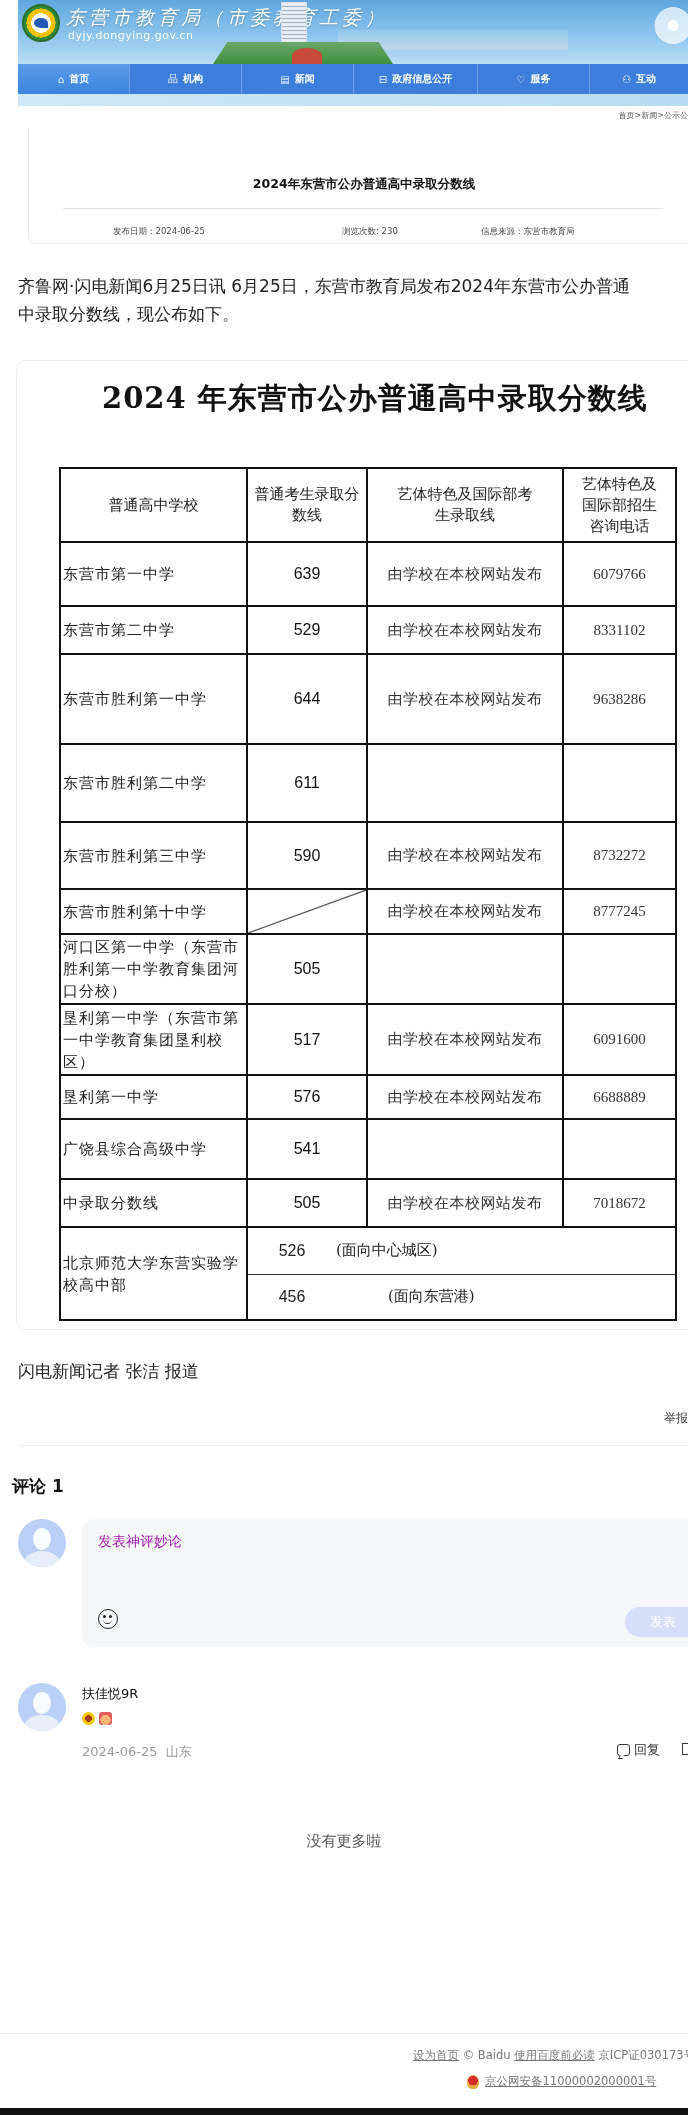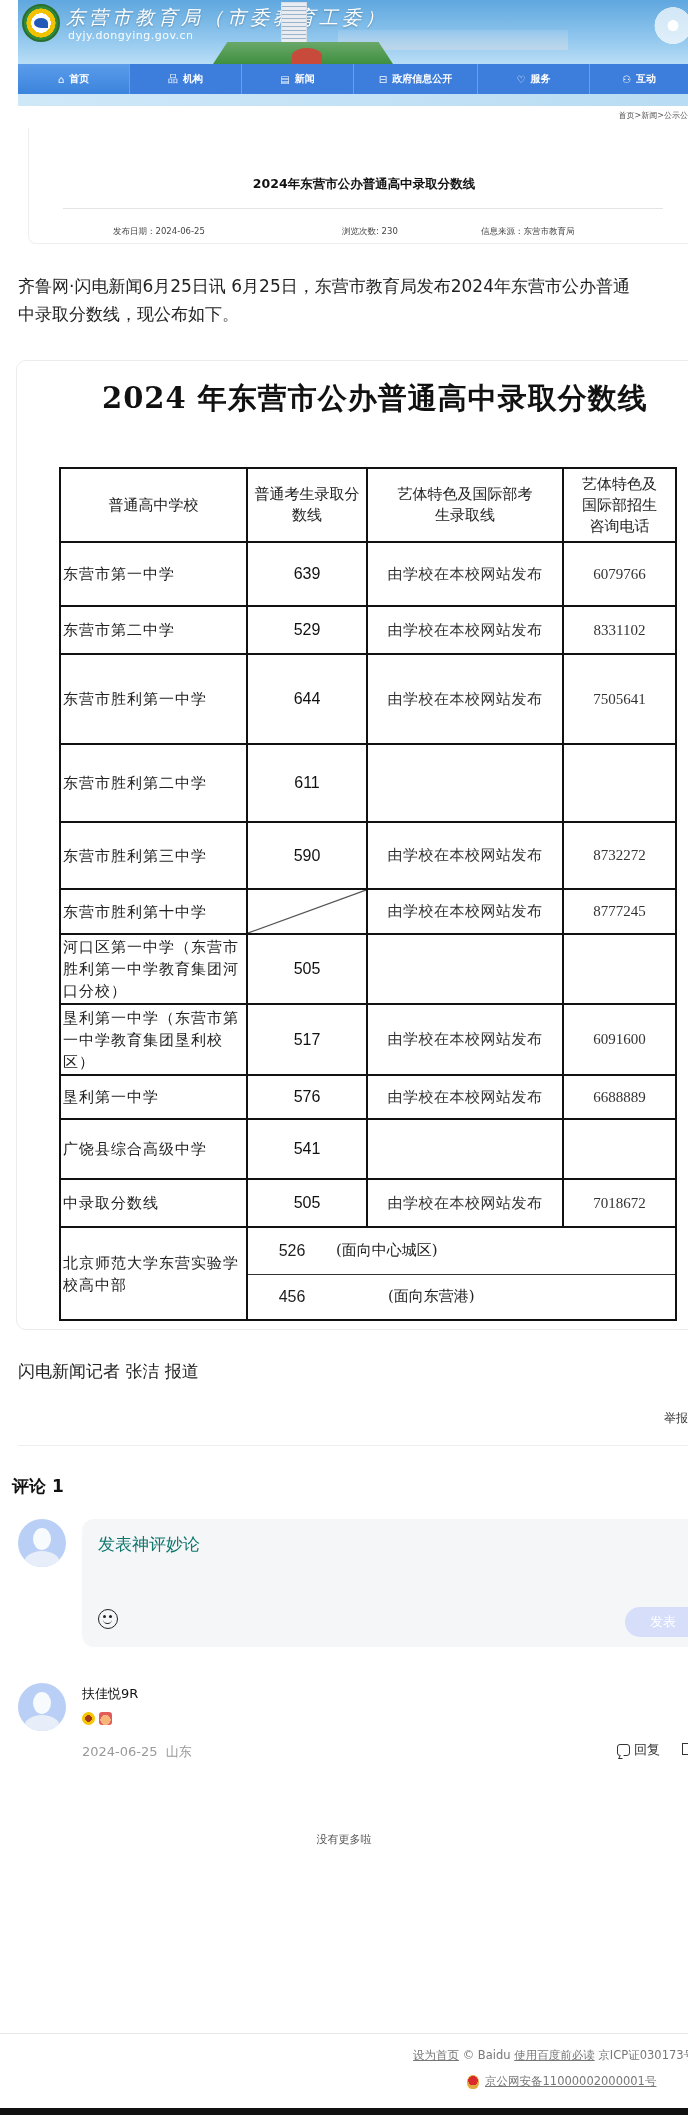--- a/index.html
+++ b/index.html
@@ -55,37 +55,37 @@
   .byline { position: absolute; left: 18px; top: 1360px; font-size: 17px; color: #222; }
   .report-link { position: absolute; left: 664px; top: 1410px; font-size: 12px; color: #333; white-space: nowrap; cursor: pointer; }
   .divider-1 { position: absolute; left: 18px; top: 1445px; width: 670px; height: 1px; background: #eee; }
 
   
   .comments-title { position: absolute; left: 12px; top: 1475px; font-size: 17px; font-weight: bold; color: #111; }
   .avatar { position: absolute; width: 48px; height: 48px; border-radius: 50%; background: #b9cff5; overflow: hidden; }
   .avatar::before { content: ""; position: absolute; left: 15px; top: 9px; width: 18px; height: 22px; border-radius: 50%; background: #ffffff; opacity: .9; }
   .avatar::after { content: ""; position: absolute; left: 6px; top: 32px; width: 36px; height: 24px; border-radius: 50% 50% 0 0; background: #e8eef9; }
   .comment-box { position: absolute; left: 82px; top: 1519px; width: 620px; height: 128px; background: #f5f6f8; border-radius: 12px; }
-  .comment-placeholder { position: absolute; left: 16px; top: 14px; font-size: 17px; color: #0f766e; }
+  .comment-placeholder { position: absolute; left: 16px; top: 14px; font-size: 14px; color: #a21caf; }
   .emoji-btn { position: absolute; left: 16px; top: 90px; width: 20px; height: 20px; border: 1.8px solid #222; border-radius: 50%; cursor: pointer; }
   .emoji-btn::before { content: ""; position: absolute; left: 4px; top: 5px; width: 3px; height: 3px; background: #222; border-radius: 50%; box-shadow: 6px 0 0 #222; }
   .emoji-btn::after { content: ""; position: absolute; left: 4px; top: 8px; width: 9px; height: 5px; border-bottom: 1.8px solid #222; border-radius: 0 0 6px 6px; }
   .submit-btn { position: absolute; left: 543px; top: 88px; width: 80px; height: 30px; border-radius: 15px; background: #d6defa; color: #fff; font-size: 13px; line-height: 30px; padding-left: 25px; cursor: pointer; }
 
   .comment-user { position: absolute; left: 82px; top: 1685px; font-size: 13px; font-weight: normal; color: #111; }
   .comment-emojis { position: absolute; left: 82px; top: 1712px; font-size: 13px; display: flex; gap: 4px; }
   .sunflower { width: 13px; height: 13px; border-radius: 50%; background: radial-gradient(circle, #a33a1a 0 35%, #f7c400 36% 100%); }
   .cat-emoji { width: 13px; height: 13px; border-radius: 3px; background: radial-gradient(circle at 50% 60%, #f7b57a 0 50%, #e25b5b 51% 100%); }
   .comment-meta { position: absolute; left: 82px; top: 1743px; font-size: 13px; color: #999; }
   .reply-btn { position: absolute; left: 617px; top: 1741px; display: flex; align-items: center; gap: 4px; font-size: 13px; color: #333; cursor: pointer; }
   .reply-icon { width: 13px; height: 12px; border: 1.5px solid #333; border-radius: 3px; position: relative; }
   .reply-icon::after { content: ""; position: absolute; left: 1px; bottom: -4px; width: 3px; height: 3px; border-left: 1.5px solid #333; border-bottom: 1.5px solid #333; background: #fff; transform: skewX(-20deg); }
   .like-icon { position: absolute; left: 682px; top: 1743px; width: 8px; height: 12px; border: 1.5px solid #333; border-right: none; cursor: pointer; }
 
-  .no-more { position: absolute; left: 0; width: 688px; top: 1832px; text-align: center; font-size: 11px; color: #555; }
+  .no-more { position: absolute; left: 0; width: 688px; top: 1832px; text-align: center; font-size: 15px; color: #555; }
 
   .footer-divider { position: absolute; left: 0; top: 2115px; width: 688px; height: 1px; background: #e8e8e8; top: 2033px; }
   .footer-line1 { position: absolute; left: 413px; top: 2048px; font-size: 11.5px; color: #777; white-space: nowrap; }
   .footer-line1 a, .footer-line2 a { color: #777; text-decoration: underline; }
   .footer-line2 { position: absolute; left: 467px; top: 2074px; font-size: 11.5px; color: #777; white-space: nowrap; display: flex; align-items: center; gap: 6px; }
   .police-badge { width: 12px; height: 14px; border-radius: 50% 50% 45% 45%; background: radial-gradient(circle at 50% 40%, #d92b2b 0 45%, #e0a93a 46% 100%); }
   .bottom-bar { position: absolute; left: 0; top: 2108px; width: 688px; height: 7px; background: #111; }
 </style>
 </head>
 <body>
@@ -169,21 +169,21 @@
     <tr style="height:48px">
       <td class="school">东营市第二中学</td>
       <td class="score-val">529</td>
       <td class="art">由学校在本校网站发布</td>
       <td class="phone">8331102</td>
     </tr>
     <tr style="height:90px">
       <td class="school">东营市胜利第一中学</td>
       <td class="score-val">644</td>
       <td class="art">由学校在本校网站发布</td>
-      <td class="phone">7505641</td>
+      <td class="phone">9638286</td>
     </tr>
     <tr style="height:78px">
       <td class="school">东营市胜利第二中学</td>
       <td class="score-val">611</td>
       <td class="art"></td>
       <td class="phone"></td>
     </tr>
     <tr style="height:67px">
       <td class="school">东营市胜利第三中学</td>
       <td class="score-val">590</td>

